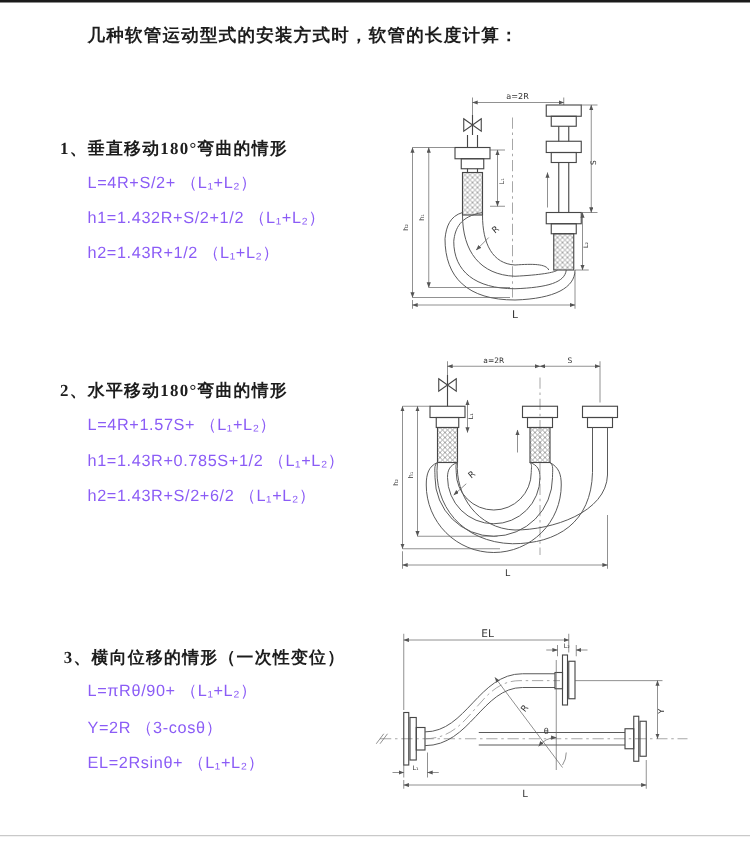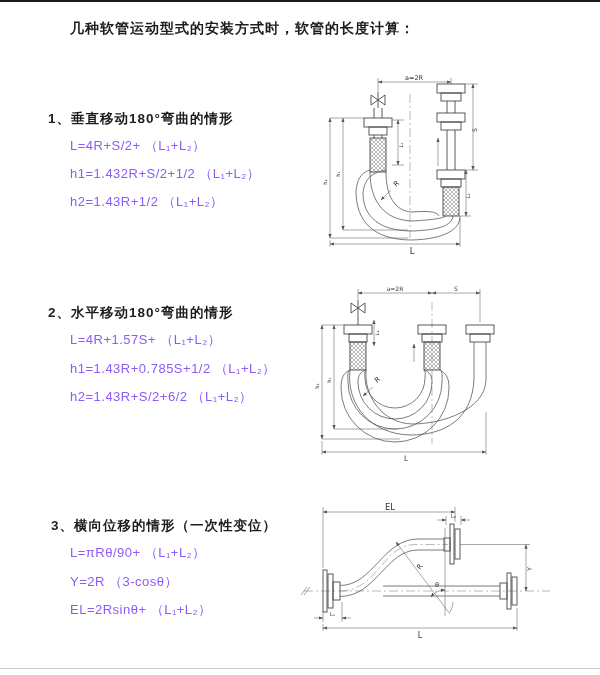--- a/index.html
+++ b/index.html
@@ -3,21 +3,21 @@
 <meta charset="utf-8">
 <style>
   html,body{margin:0;padding:0;}
   body{
     width:600px;height:675px;position:relative;background:#ffffff;
     font-family:"Liberation Sans","DejaVu Sans",sans-serif;color:#1d1d1d;overflow:hidden;
   }
   .top-edge{position:absolute;left:0;top:0;width:600px;height:2px;background:#1b1b1b;}
   .bottom-edge{position:absolute;left:0;top:668px;width:600px;height:1px;background:#c9c9c9;}
   .page-title{position:absolute;left:35px;top:20px;font-size:14px;font-weight:bold;letter-spacing:1px;margin-left:35px;}
-  .sec-heading{position:absolute;font-size:13.5px;font-weight:bold;letter-spacing:1px;}
+  .sec-heading{position:absolute;font-size:13.5px;font-weight:bold;letter-spacing:1px;font-family:Liberation Serif, serif;}
   .formula{position:absolute;font-size:13px;letter-spacing:.5px;color:#8b5cf6;}
   svg{position:absolute;}
   svg text{font-family:"DejaVu Sans",sans-serif;fill:#333;}
   .pipe{stroke:#474747;stroke-width:.9;fill:none;}
   .hose{stroke:#5a5a5a;stroke-width:.8;fill:none;}
   .dim{stroke:#5f5f5f;stroke-width:.55;fill:none;}
   .cl{stroke:#8a8a8a;stroke-width:.6;fill:none;stroke-dasharray:9 3 2 3;}
   .hatchrect{stroke:#474747;stroke-width:.9;}
 </style>
 </head>

